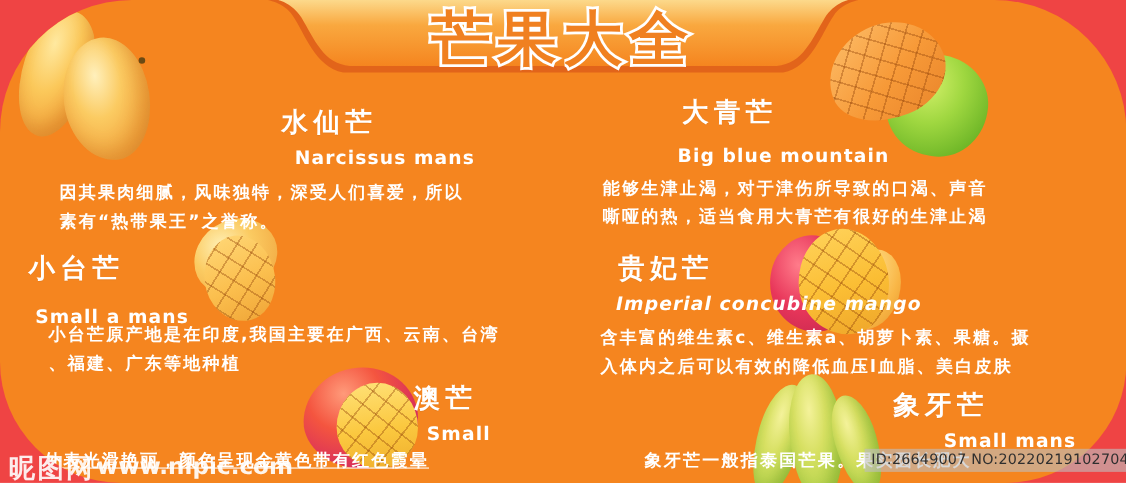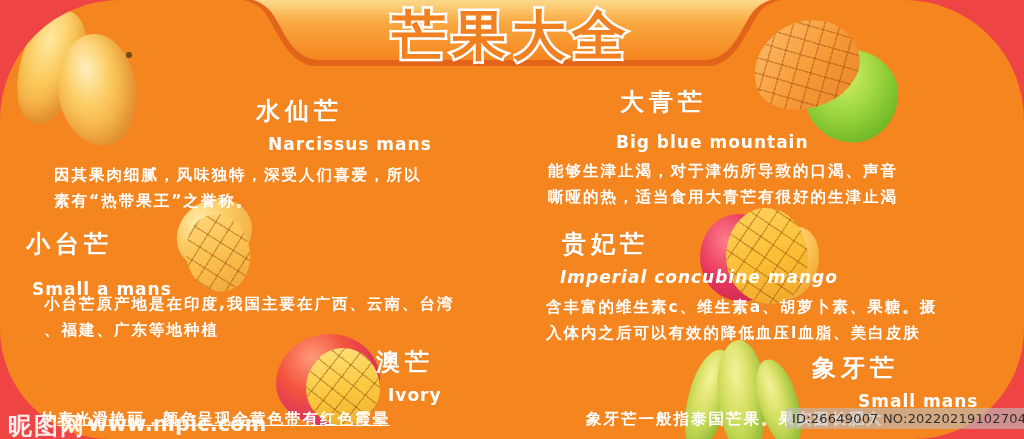--- a/index.html
+++ b/index.html
@@ -211,21 +211,21 @@
     <div class="en-name" style="left:32px;top:268px;margin-top:12px;">Small a mans</div>
     <div class="desc" style="left:44px;top:291px;width:468px;white-space:pre-line;">小台芒原产地是在印度,我国主要在广西、云南、台湾
 、福建、广东等地种植</div>
 
     <div class="cn-name" style="left:562px;top:226px;">贵妃芒</div>
     <div class="en-name" style="left:560px;top:268px;font-style:italic;">Imperial concubine mango</div>
     <div class="desc" style="left:546px;top:294px;width:470px;white-space:pre-line;">含丰富的维生素c、维生素a、胡萝卜素、果糖。摄
 入体内之后可以有效的降低血压l血脂、美白皮肤</div>
 
     <div class="cn-name" style="left:376px;top:344px;">澳芒</div>
-    <div class="en-name" style="left:388px;top:386px;">Ivory</div>
+    <div class="en-name" style="left:388px;top:386px;">Small</div>
     <div class="desc" style="left:40px;top:406px;width:480px;text-decoration:underline;">外表光滑艳丽，颜色呈现金黄色带有红色霞晕</div>
 
     <div class="cn-name" style="left:812px;top:350px;">象牙芒</div>
     <div class="en-name" style="left:858px;top:392px;">Small mans</div>
     <div class="desc" style="left:586px;top:406px;width:440px;">象牙芒一般指泰国芒果。果实圆长肥大</div>
 
   </div>
 
   <div class="wm-logo">昵图网</div>
   <div class="wm-url">www.nipic.com</div>

